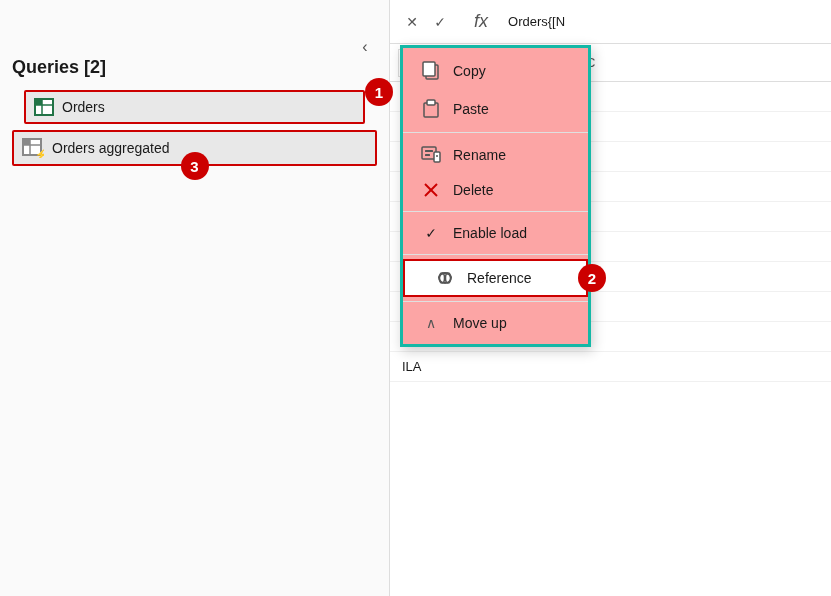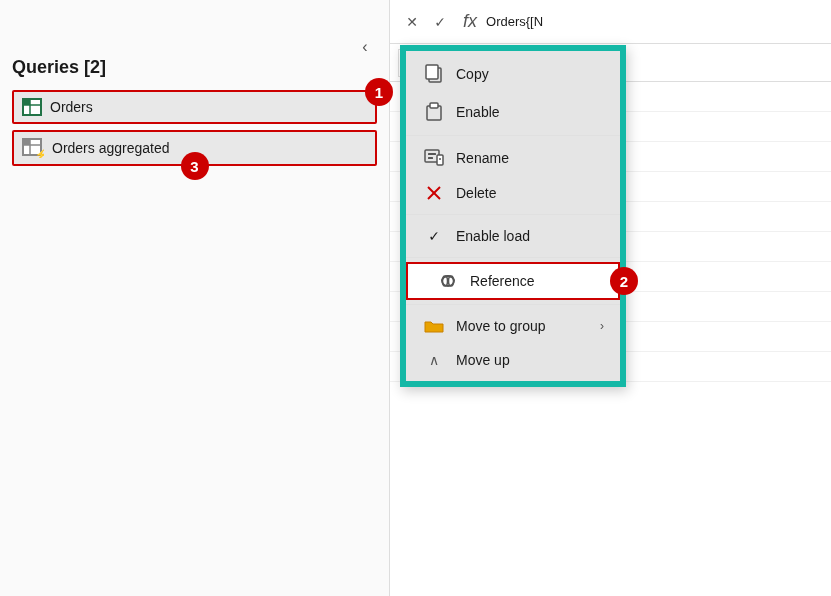--- a/index.html
+++ b/index.html
@@ -53,21 +53,21 @@
       align-items: center;
       padding: 8px 12px;
       cursor: pointer;
       position: relative;
     }
 
     .query-item.selected {
       background: #e8e8e8;
       border: 2px solid #c00;
       border-radius: 2px;
-      margin: 2px 6px;
+      margin: 2px 18px;
       padding: 6px 8px;
     }
 
     .query-item.selected2 {
       background: #e8e8e8;
       border: 2px solid #c00;
       border-radius: 2px;
       margin: 2px 6px;
       padding: 6px 8px;
     }
@@ -110,21 +110,21 @@
       justify-content: center;
       cursor: pointer;
       color: #555;
       font-size: 16px;
       border: 1px solid transparent;
     }
 
     .formula-fx {
       font-size: 18px;
       color: #555;
-      margin: 0 9px;
+      margin: 0 20px;
       font-style: italic;
       text-align: right;
     }
 
     .formula-text {
       font-size: 13px;
       color: #1a1a1a;
       flex: 1;
     }
 
@@ -203,24 +203,24 @@
       left: 0;
       right: 0;
       bottom: 0;
       z-index: 5;
     }
 
     .context-menu {
       position: absolute;
       top: 45px;
       left: 10px;
-      background: #e5e5e5;
-      border: 6px solid #14b8a6;
+      background: #fca5a5;
+      border: 3px solid #14b8a6;
       box-shadow: 2px 4px 12px rgba(0,0,0,0.2);
-      width: 226px;
+      width: 191px;
       z-index: 20;
       padding: 4px 0;
     }
 
     .menu-item {
       display: flex;
       align-items: center;
       padding: 9px 16px;
       cursor: pointer;
       position: relative;
@@ -380,21 +380,21 @@
         <span class="menu-label">Copy</span>
       </div>
 
       <div class="menu-item">
         <div class="menu-icon">
           <svg width="18" height="20" viewBox="0 0 18 20">
             <rect x="2" y="4" width="14" height="14" rx="1" fill="none" stroke="#555" stroke-width="1.5"></rect>
             <rect x="5" y="1" width="8" height="5" rx="1" fill="white" stroke="#555" stroke-width="1.5"></rect>
           </svg>
         </div>
-        <span class="menu-label">Enable</span>
+        <span class="menu-label">Paste</span>
       </div>
 
       <div class="menu-separator"></div>
 
       <div class="menu-item">
         <div class="menu-icon">
           <svg width="20" height="18" viewBox="0 0 20 18">
             <rect x="1" y="1" width="14" height="12" rx="1" fill="none" stroke="#555" stroke-width="1.5"></rect>
             <rect x="4" y="4" width="8" height="2" rx="0.5" fill="#555"></rect>
             <rect x="4" y="8" width="5" height="2" rx="0.5" fill="#555"></rect>
@@ -434,29 +434,20 @@
             <ellipse cx="14" cy="7" rx="2.5" ry="5" fill="none" stroke="#555" stroke-width="1.5"></ellipse>
           </svg>
         </div>
         <span class="menu-label">Reference</span>
 
         <div class="annotation-badge" style="position:absolute; right:-20px; top:50%; transform:translateY(-50%);">2</div>
       </div>
 
       <div class="menu-separator"></div>
 
-      <div class="menu-item">
-        <div class="menu-icon">
-          <svg width="20" height="16" viewBox="0 0 20 16">
-            <path d="M1 4 L1 14 L19 14 L19 6 L9 6 L7 4 Z" fill="#e8a200" stroke="#c88000" stroke-width="1"></path>
-          </svg>
-        </div>
-        <span class="menu-label">Move to group</span>
-        <span class="menu-arrow">›</span>
-      </div>
 
       <div class="menu-item">
         <div class="menu-icon" style="font-size:14px; color:#555;">∧</div>
         <span class="menu-label">Move up</span>
       </div>
 
     </div>
   </div>
 
 </div>

